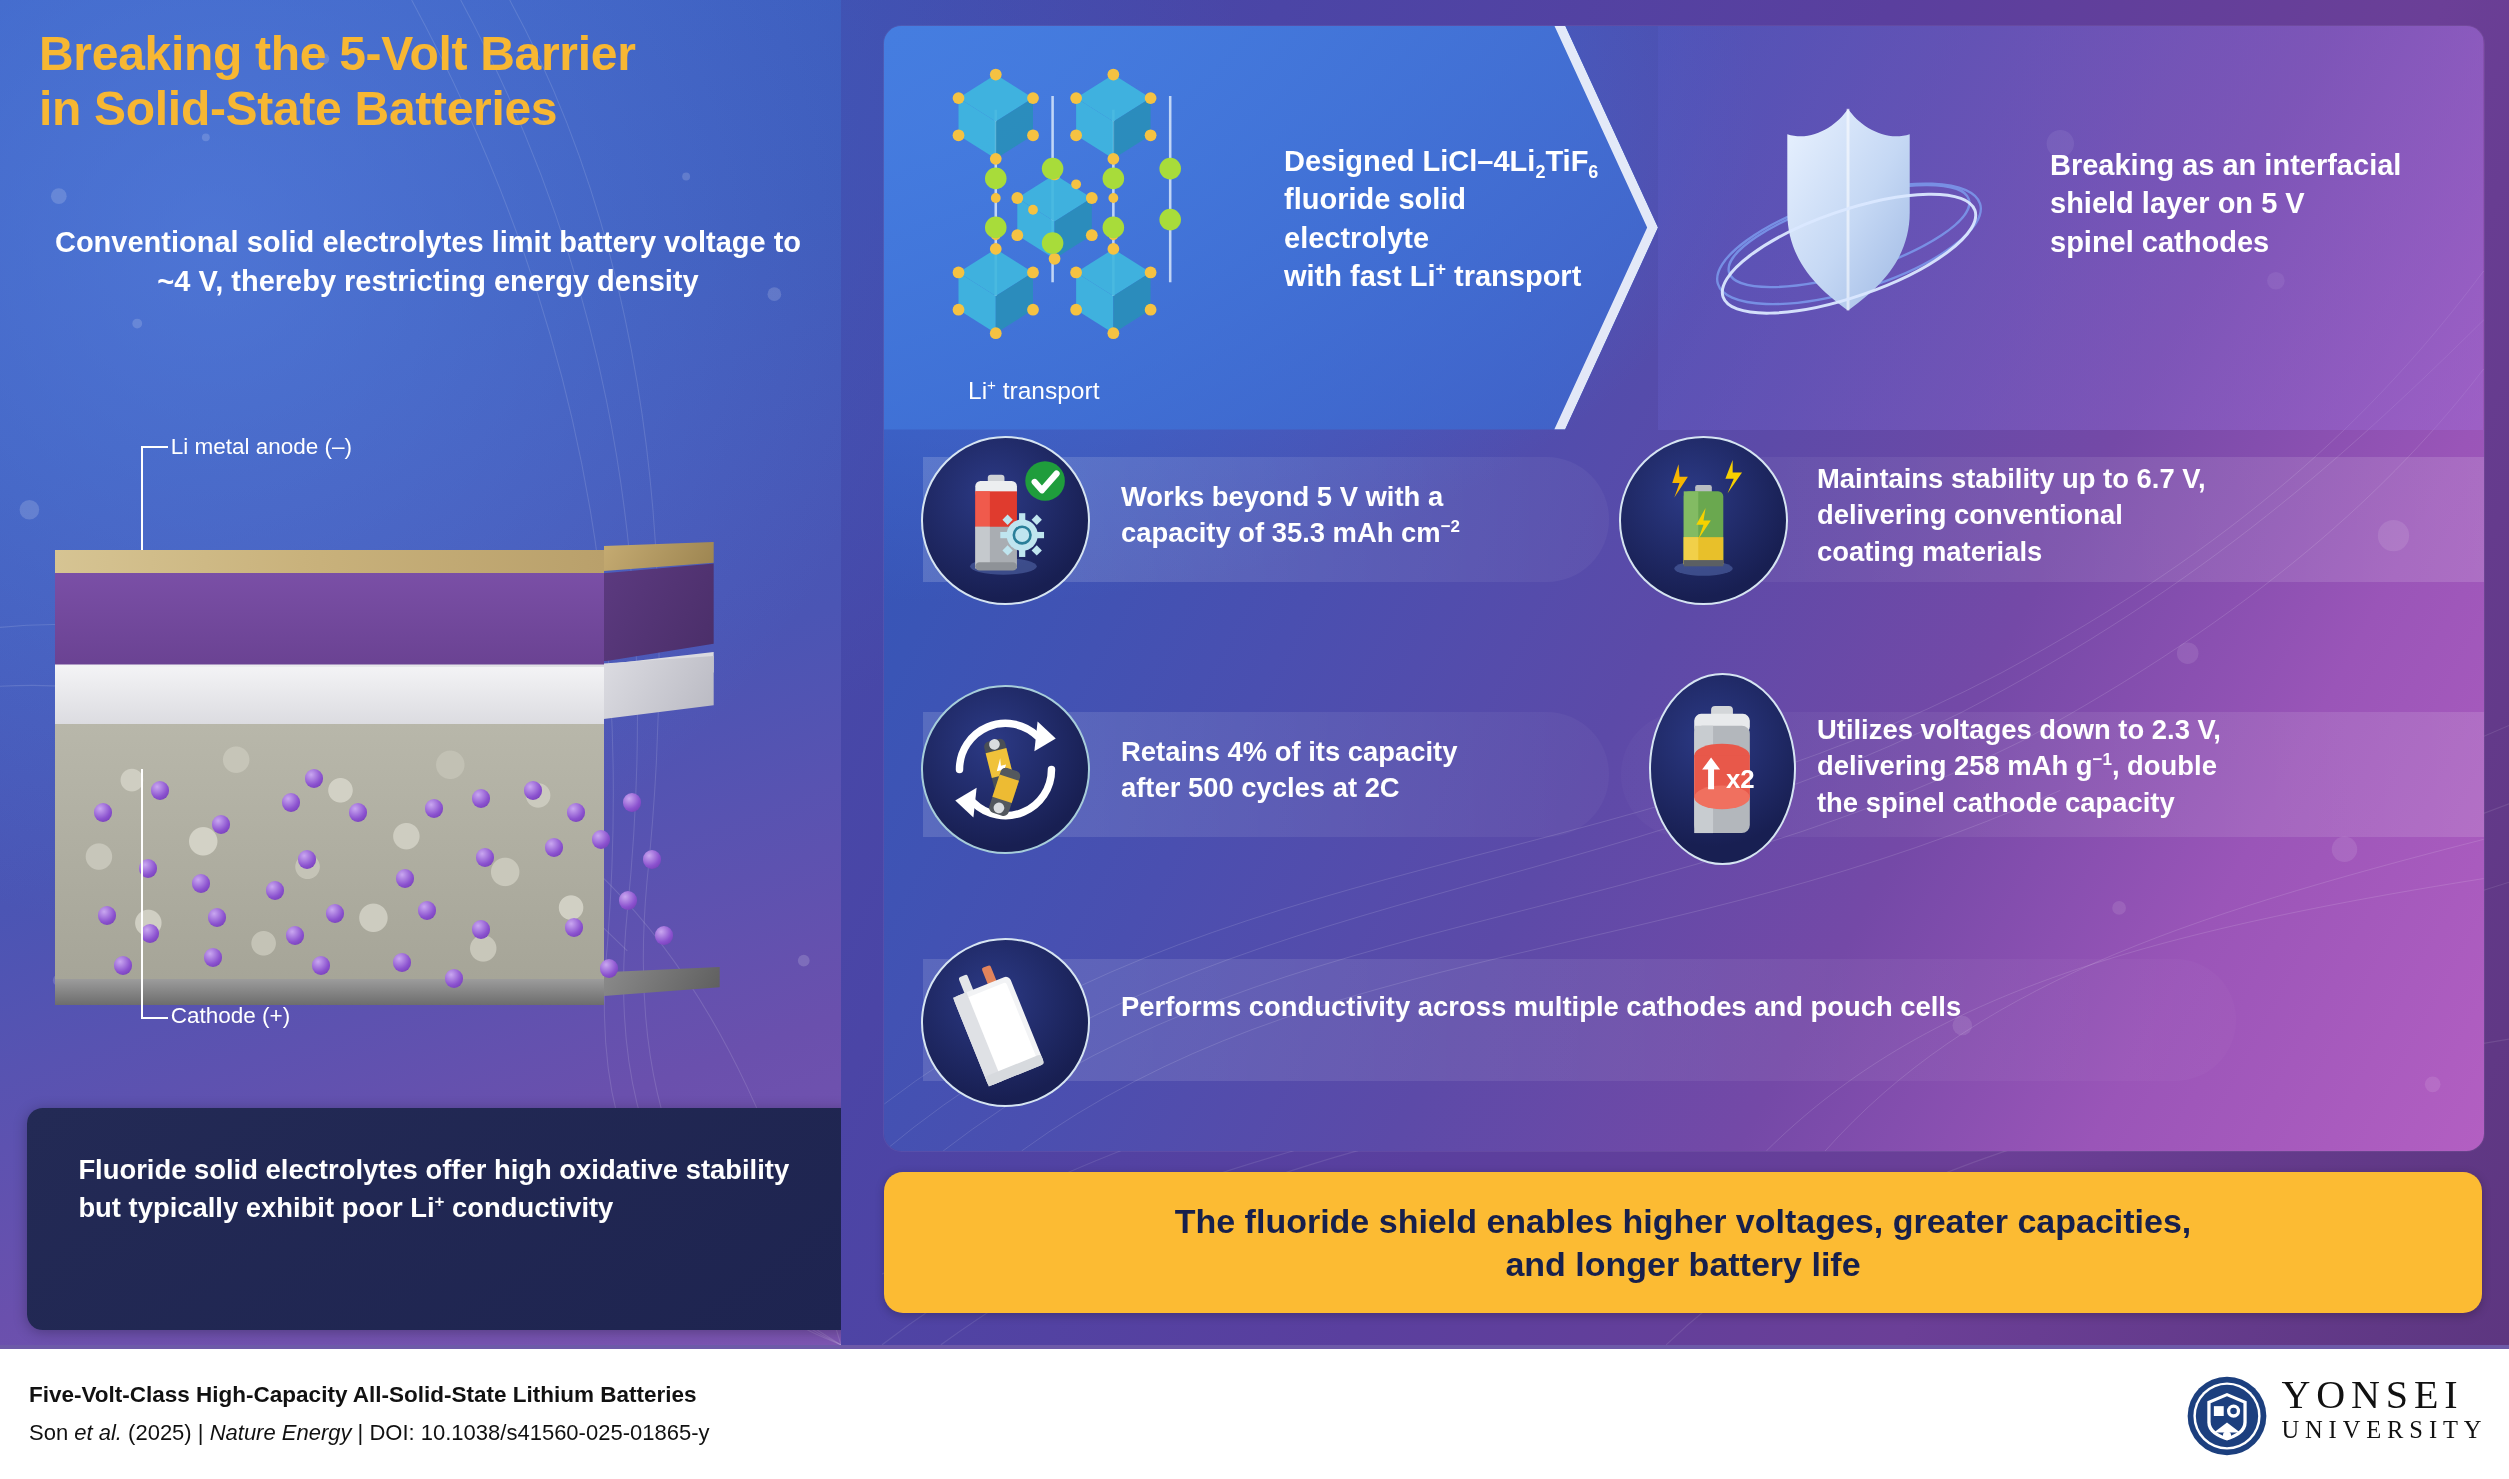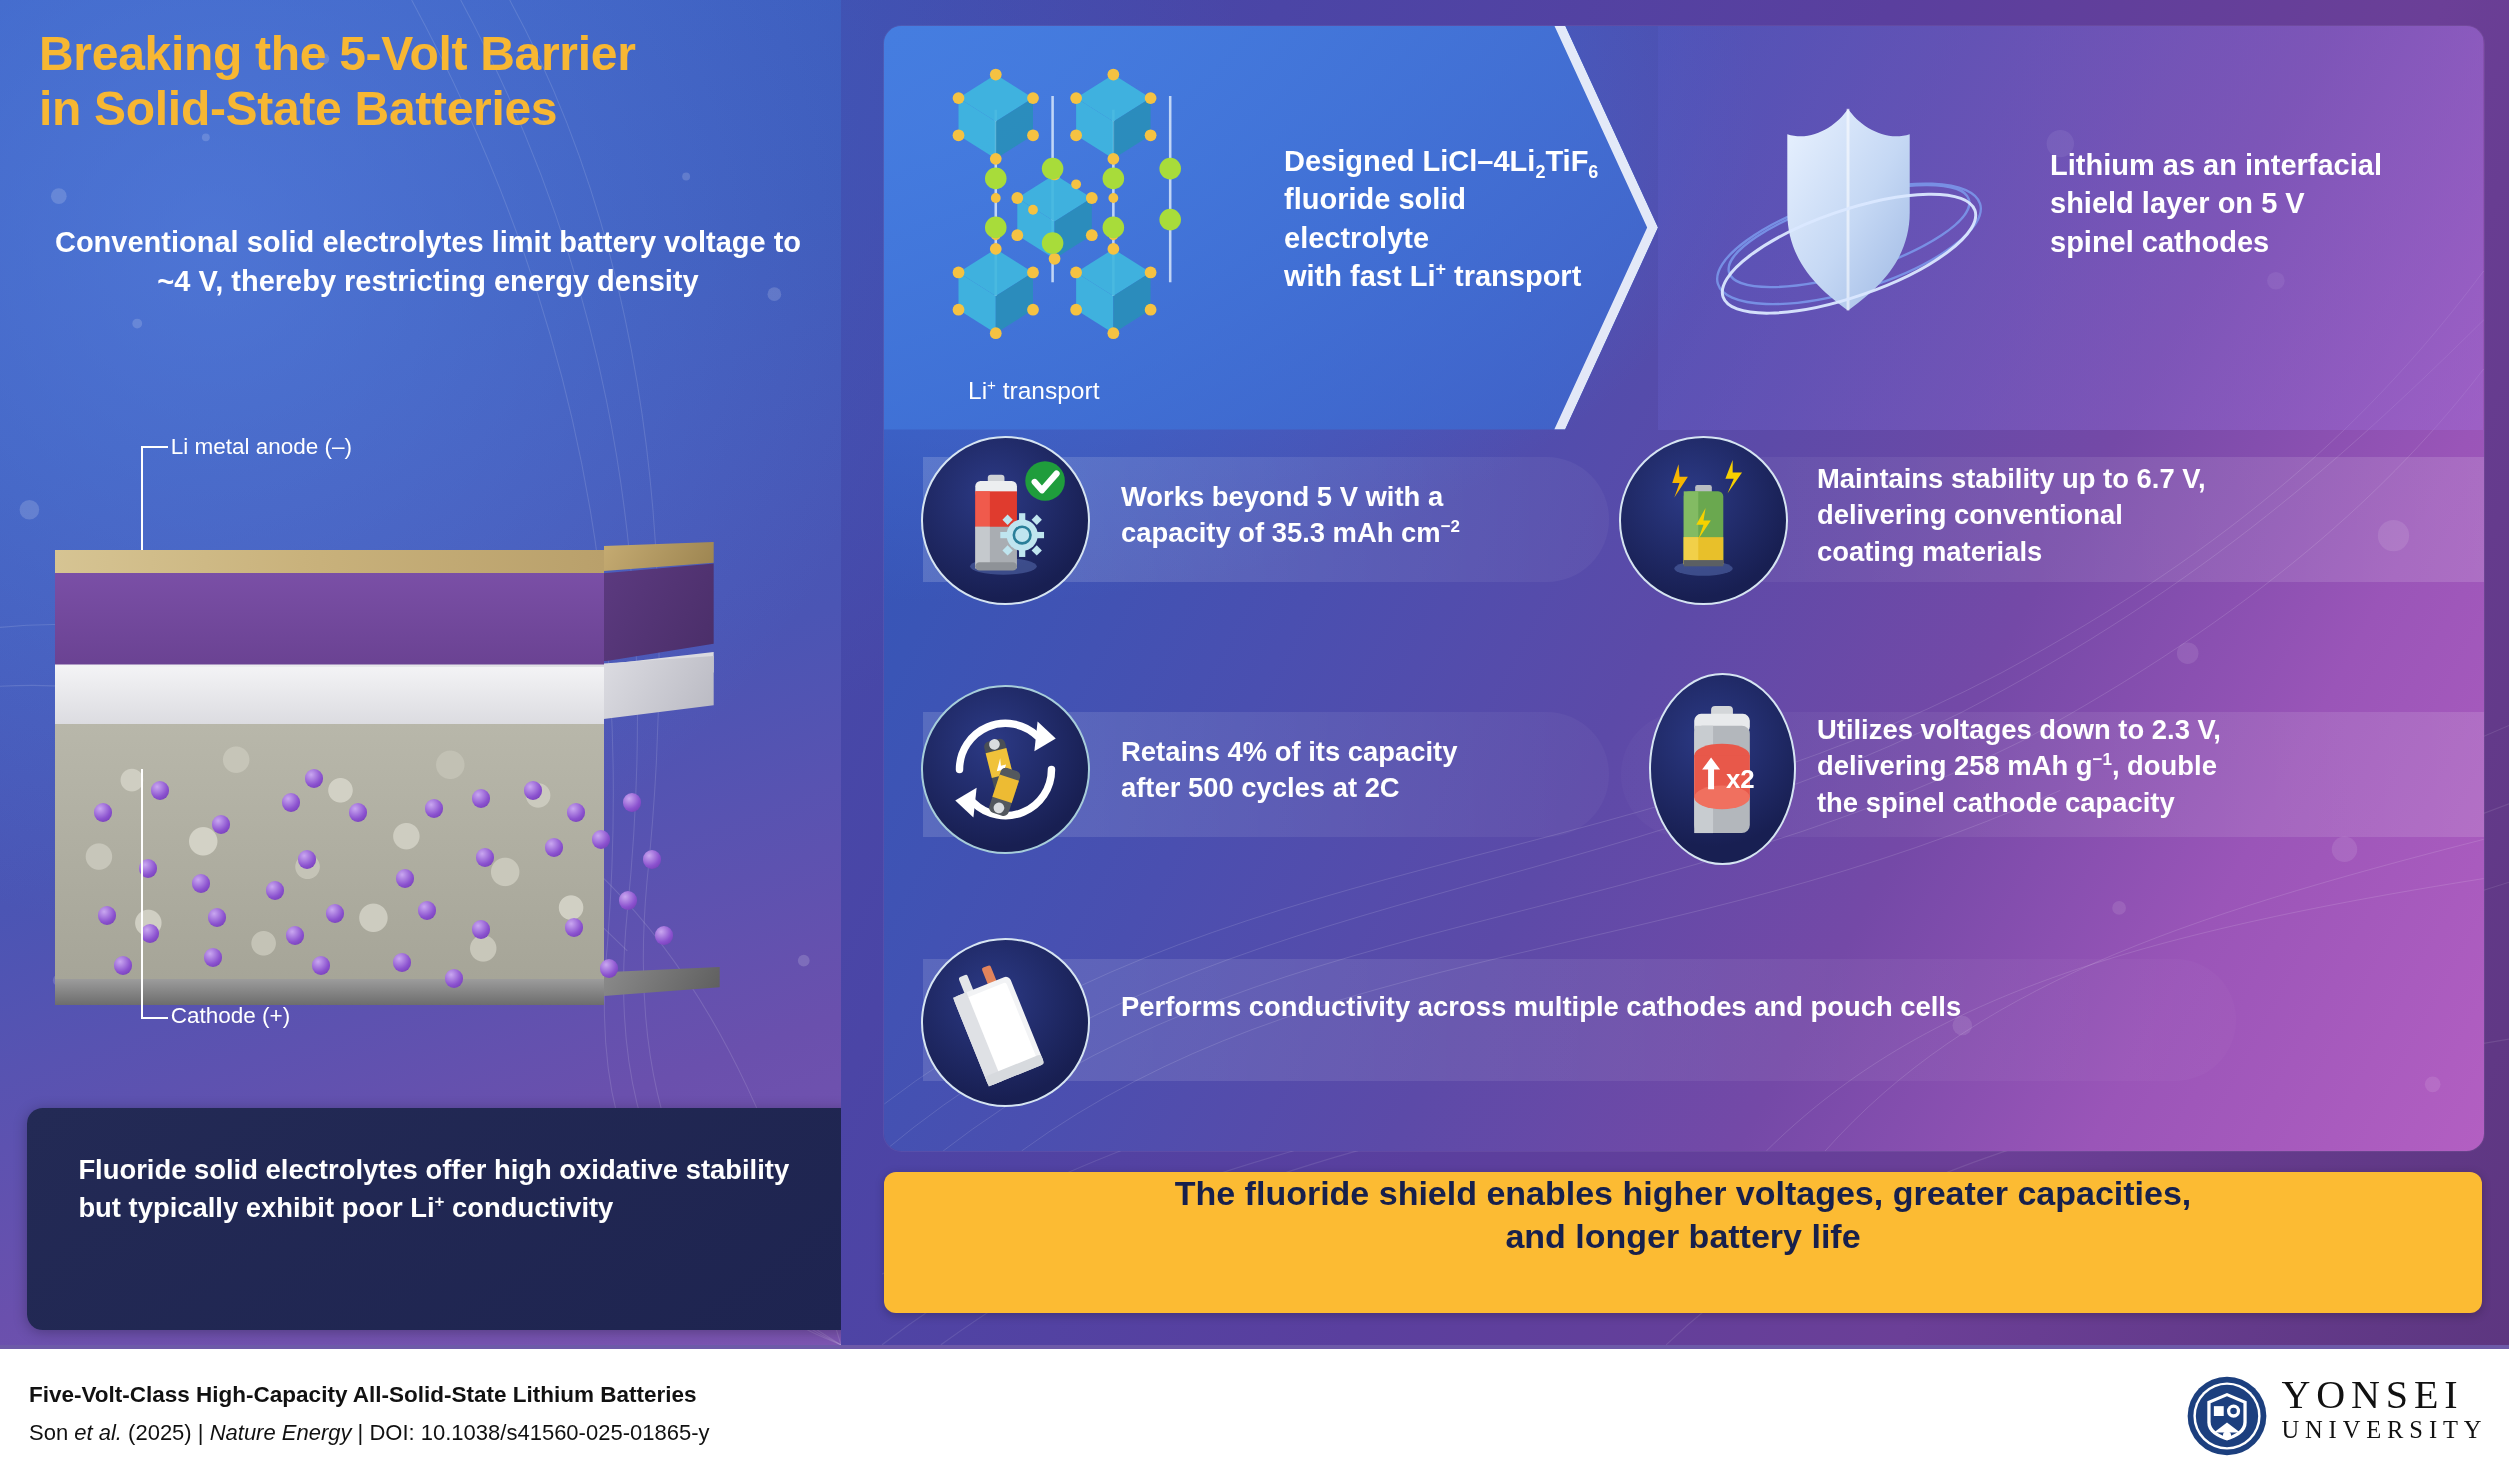--- a/index.html
+++ b/index.html
@@ -157,22 +157,22 @@
     display:flex; align-items:center; justify-content:center;
   }
   .ftext { position:absolute; color:#fff; font-weight:bold; font-size:27.4px; line-height:1.34; }
 
   sup { font-size:.62em; vertical-align:super; line-height:0; }
   sub { font-size:.62em; vertical-align:sub; line-height:0; }
 
   
   .banner {
     position:absolute; left:884px; top:1172px; width:1598px; height:141px;
-    background:#fcbb33; border-radius:12px;
-    display:flex; justify-content:center;
+    background:#fcbb33; border-radius:19px;
+    display:flex; align-items:center; justify-content:center;
     box-shadow:0 2.9px 9.8px rgba(0,0,0,.22);
   }
   .banner p {
     color:#17204c; font-size:34px; font-weight:bold; text-align:center; line-height:1.26;
     padding:0 39px;
   }
 
   
   .footer {
     position:absolute; left:0; top:1345px; width:2509px; height:134px;
@@ -419,21 +419,21 @@
           <ellipse cx="145" cy="152" rx="128" ry="38" transform="rotate(-17 145 152)"></ellipse>
         </g>
         <path d="M60 52 C85 60 110 44 122 26 C134 44 160 60 185 52 L185 132 C185 182 150 212 122 232 C94 212 60 182 60 132 Z" transform="translate(22,-4)" fill="url(#shg)"></path>
         <path d="M144 22 L144 228" stroke="rgba(255,255,255,.55)" stroke-width="3"></path>
         <g fill="none" stroke="#dbe8ff" stroke-width="3" opacity=".95">
           <ellipse cx="145" cy="170" rx="136" ry="44" transform="rotate(-19 145 170)"></ellipse>
         </g>
       </svg>
 
       <div class="hero-text" style="left:1166px; top:120px; width:392px;">
-        <span>Lithium as an interfacial</span><br>
+        <span>Breaking as an interfacial</span><br>
         <span>shield layer on 5 V</span><br>
         <span>spinel cathodes</span>
       </div>
     </div>
 
     <div class="fband" style="left:39px; top:431px; width:686px;
          background:linear-gradient(90deg,rgba(255,255,255,.16),rgba(255,255,255,.04));"></div>
     <div class="fcircle" style="left:37px; top:410px; width:169px; height:169px;">
       <svg viewBox="0 0 120 120" width="125" height="125">
         <ellipse cx="58" cy="104" rx="32" ry="8" fill="rgba(120,150,220,.35)"></ellipse>

